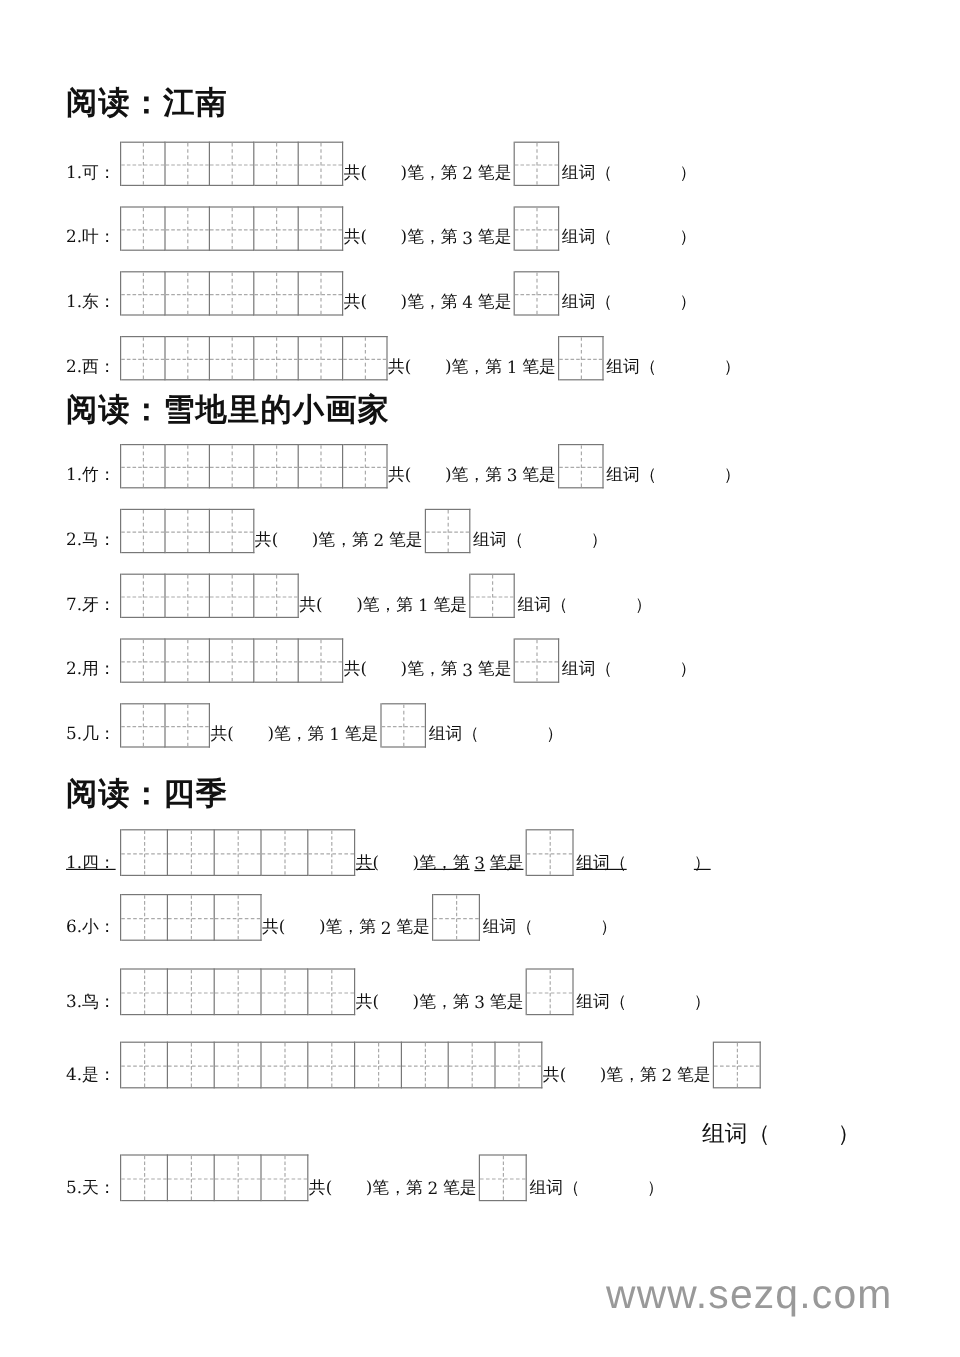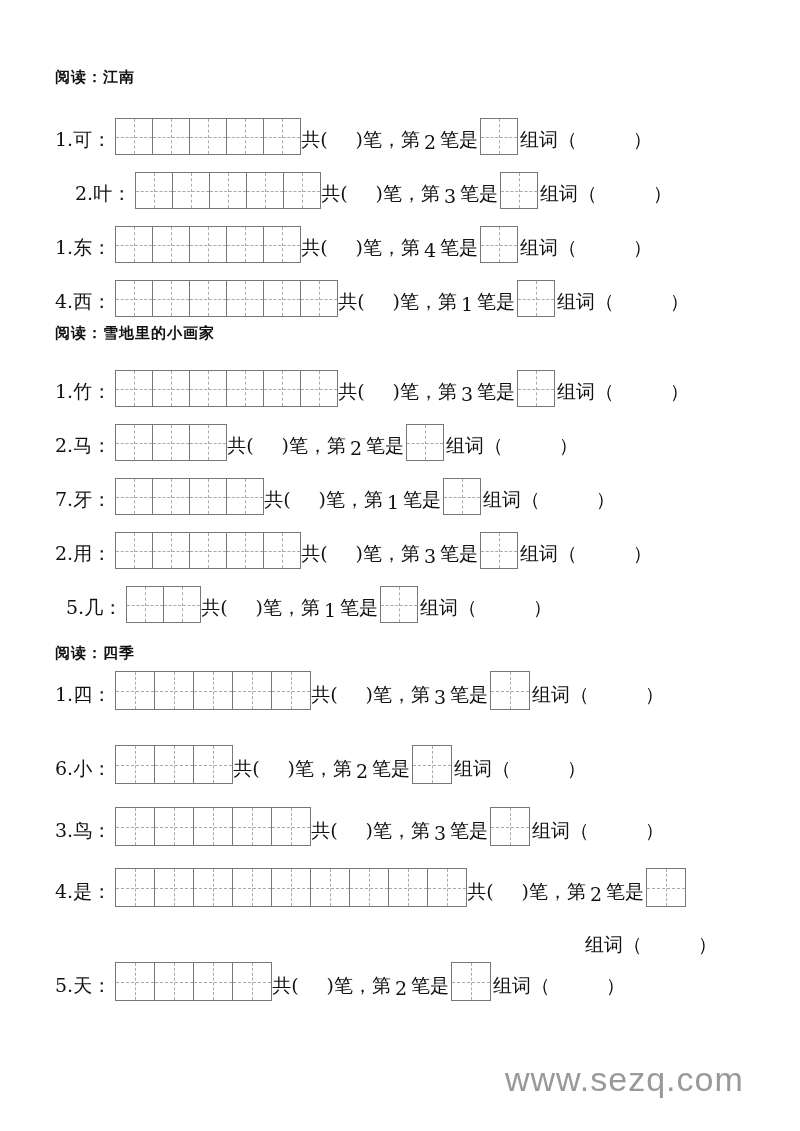--- a/index.html
+++ b/index.html
@@ -1,20 +1,20 @@
 <!DOCTYPE html>
 <html><head>
 <meta charset="utf-8">
 <style>
   html, body { margin: 0; padding: 0; background: #ffffff; }
   body { width: 800px; height: 1131px; position: relative; overflow: hidden;
          font-family: "DejaVu Serif", "Liberation Serif", serif; color: #111; }
-  .heading { position: absolute; left: 55px; font-size: 15px; font-weight: bold;
+  .heading { position: absolute; left: 55px; font-size: 26px; font-weight: bold;
              font-family: Liberation Mono, monospace; letter-spacing: 1px; text-align: right; }
-  .row { position: absolute; left: 55px; display: flex; align-items: flex-end; font-size: 19px; white-space: nowrap; }
+  .row { position: absolute; left: 55px; display: flex; align-items: flex-end; font-size: 14px; white-space: nowrap; }
   .label { margin-right: 4px; padding-bottom: 2px; }
   .grid { display: flex; border-left: 1px solid #777; }
   .cell { position: relative; border: 1px solid #777; border-left: none; box-sizing: border-box; }
   .cell::before { content: ""; position: absolute; left: 0; right: 0; top: 50%; border-top: 1px dashed #aaa; }
   .cell::after { content: ""; position: absolute; top: 0; bottom: 0; left: 50%; border-left: 1px dashed #aaa; }
   .txt { padding-bottom: 2px; }
   .gap { display: inline-block; width: 28px; }
   .gap2 { display: inline-block; width: 56px; }
   .single { margin: 0 2px; }
   .wrapline { position: absolute; font-size: 19px; }
@@ -40,21 +40,21 @@
       <span class="txt">)笔，第</span>
       <span class="txt" style="margin: 0px 4px;">2</span>
       <span class="txt">笔是</span>
       <div class="grid single">
         <div class="cell" style="width: 37px; height: 37px;"></div>
       </div>
       <span class="txt">组词（</span>
       <span class="gap2 txt"></span>
       <span class="txt">）</span>
     </div>
-    <div class="row" style="top: 172px; margin-left: 20px;">
+    <div class="row" style="top: 172px;">
       <span class="label txt">2.叶：</span>
       <div class="grid">
         <div class="cell" style="width: 37px; height: 37px;"></div>
         <div class="cell" style="width: 37px; height: 37px;"></div>
         <div class="cell" style="width: 37px; height: 37px;"></div>
         <div class="cell" style="width: 37px; height: 37px;"></div>
         <div class="cell" style="width: 37px; height: 37px;"></div>
       </div>
       <span class="txt">共(</span>
       <span class="gap txt"></span>
@@ -83,21 +83,21 @@
       <span class="txt" style="margin: 0px 4px;">4</span>
       <span class="txt">笔是</span>
       <div class="grid single">
         <div class="cell" style="width: 37px; height: 37px;"></div>
       </div>
       <span class="txt">组词（</span>
       <span class="gap2 txt"></span>
       <span class="txt">）</span>
     </div>
     <div class="row" style="top: 280px;">
-      <span class="label txt">4.西：</span>
+      <span class="label txt">2.西：</span>
       <div class="grid">
         <div class="cell" style="width: 37px; height: 37px;"></div>
         <div class="cell" style="width: 37px; height: 37px;"></div>
         <div class="cell" style="width: 37px; height: 37px;"></div>
         <div class="cell" style="width: 37px; height: 37px;"></div>
         <div class="cell" style="width: 37px; height: 37px;"></div>
         <div class="cell" style="width: 37px; height: 37px;"></div>
       </div>
       <span class="txt">共(</span>
       <span class="gap txt"></span>
@@ -187,40 +187,40 @@
       <span class="txt">)笔，第</span>
       <span class="txt" style="margin: 0px 4px;">3</span>
       <span class="txt">笔是</span>
       <div class="grid single">
         <div class="cell" style="width: 37px; height: 37px;"></div>
       </div>
       <span class="txt">组词（</span>
       <span class="gap2 txt"></span>
       <span class="txt">）</span>
     </div>
-    <div class="row" style="top: 586px; margin-left: 11px;">
+    <div class="row" style="top: 586px;">
       <span class="label txt">5.几：</span>
       <div class="grid">
         <div class="cell" style="width: 37px; height: 37px;"></div>
         <div class="cell" style="width: 37px; height: 37px;"></div>
       </div>
       <span class="txt">共(</span>
       <span class="gap txt"></span>
       <span class="txt">)笔，第</span>
       <span class="txt" style="margin: 0px 4px;">1</span>
       <span class="txt">笔是</span>
       <div class="grid single">
         <div class="cell" style="width: 37px; height: 37px;"></div>
       </div>
       <span class="txt">组词（</span>
       <span class="gap2 txt"></span>
       <span class="txt">）</span>
     </div>
     <div class="heading" style="top: 644px;">阅读：四季</div>
-    <div class="row" style="top: 671px;">
+    <div class="row" style="top: 691px; text-decoration: underline;">
       <span class="label txt">1.四：</span>
       <div class="grid">
         <div class="cell" style="width: 39px; height: 39px;"></div>
         <div class="cell" style="width: 39px; height: 39px;"></div>
         <div class="cell" style="width: 39px; height: 39px;"></div>
         <div class="cell" style="width: 39px; height: 39px;"></div>
         <div class="cell" style="width: 39px; height: 39px;"></div>
       </div>
       <span class="txt">共(</span>
       <span class="gap txt"></span>

